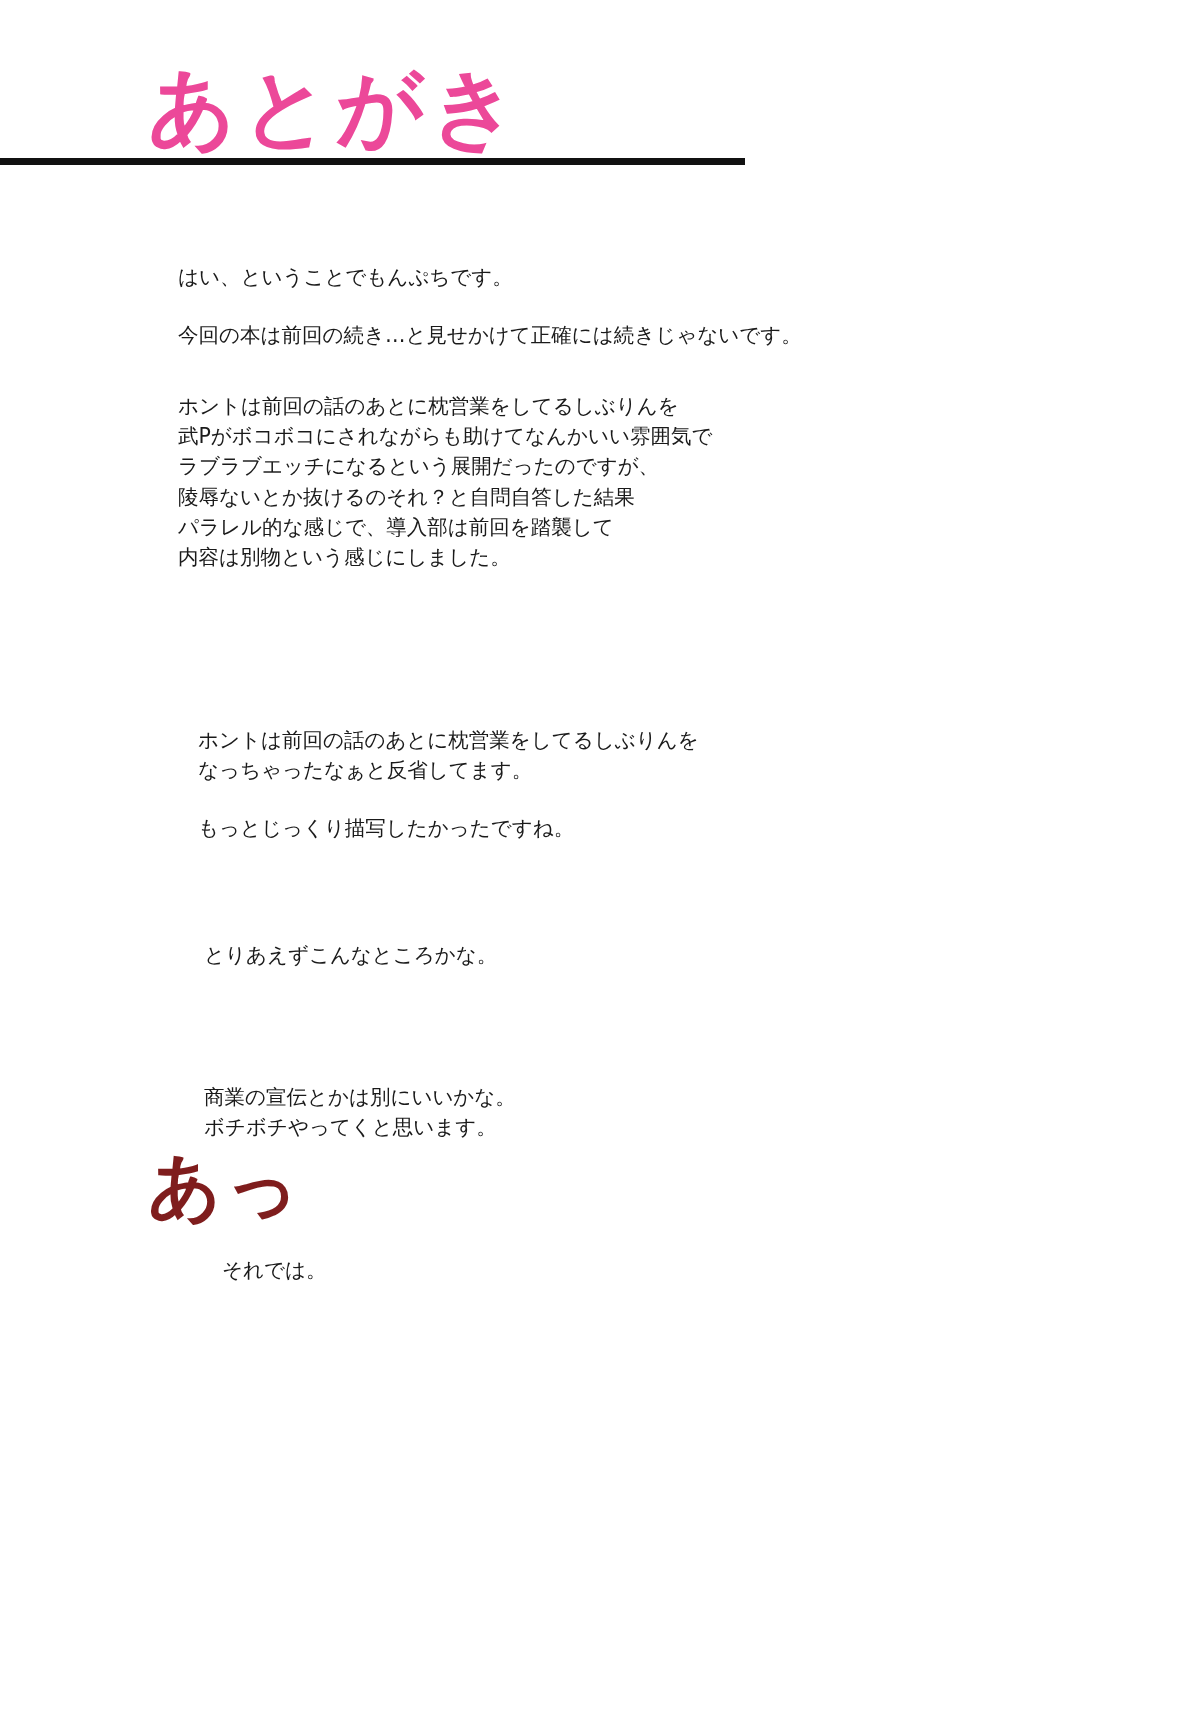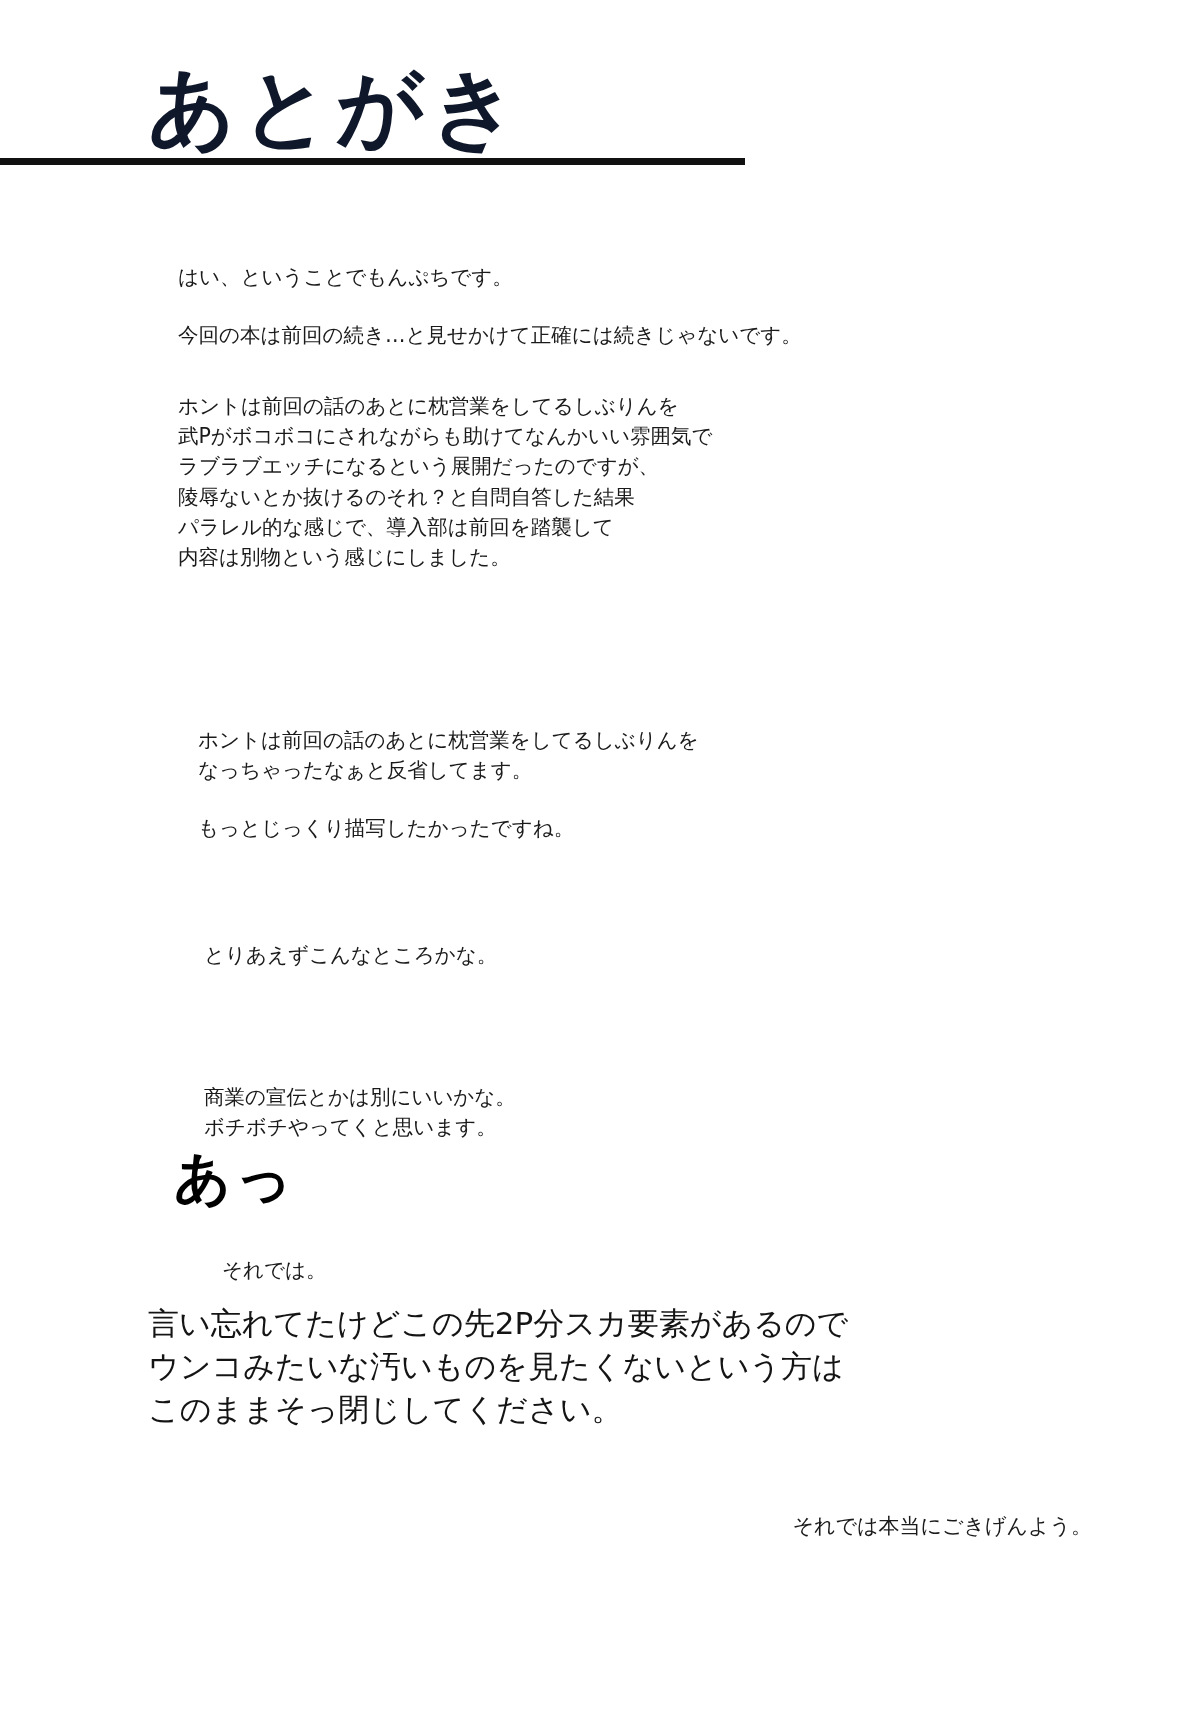--- a/index.html
+++ b/index.html
@@ -27,21 +27,21 @@
     left: 0;
     top: 62px;
     width: 830px;
   }
   .title-text {
     font-size: 86px;
     line-height: 1.05;
     font-weight: 700;
     letter-spacing: 6px;
     padding-left: 148px;
-    color: #0f172a;
+    color: #ec4899;
   }
   .title-rule {
     margin-top: 6px;
     margin-left: 0;
     width: 745px;
     height: 7px;
     background: #111111;
   }
 
   
@@ -64,26 +64,25 @@
   .sp-24 { height: 56px; }
   .indent-1 { padding-left: 20px; }
   .indent-2 { padding-left: 26px; }
   .indent-3 { padding-left: 44px; }
 
   
   .headline-2 {
     position: absolute;
     left: 148px;
     top: 1150px;
-    font-size: 56px;
+    font-size: 72px;
     font-weight: 700;
     letter-spacing: 4px;
     line-height: 1.0;
-    color: #000000;
-    margin-left: 26px;
+    color: #7f1d1d;
   }
 
   
   .notice {
     position: absolute;
     left: 148px;
     top: 1302px;
     width: 940px;
     font-size: 31px;
     line-height: 1.38;
@@ -136,19 +135,15 @@
     <div class="sp-24"></div>
     <p class="para indent-2">商業の宣伝とかは別にいいかな。
 ボチボチやってくと思います。</p>
     <div class="sp-24"></div>
     <div class="sp-24"></div>
     <p class="para indent-3">それでは。</p>
   </div>
 
   <div class="headline-2">あっ</div>
 
-  <div class="notice">言い忘れてたけどこの先2P分スカ要素があるので
-ウンコみたいな汚いものを見たくないという方は
-このままそっ閉じしてください。</div>
 
-  <div class="footer">それでは本当にごきげんよう。</div>
 
 </div>
 
 </body></html>

